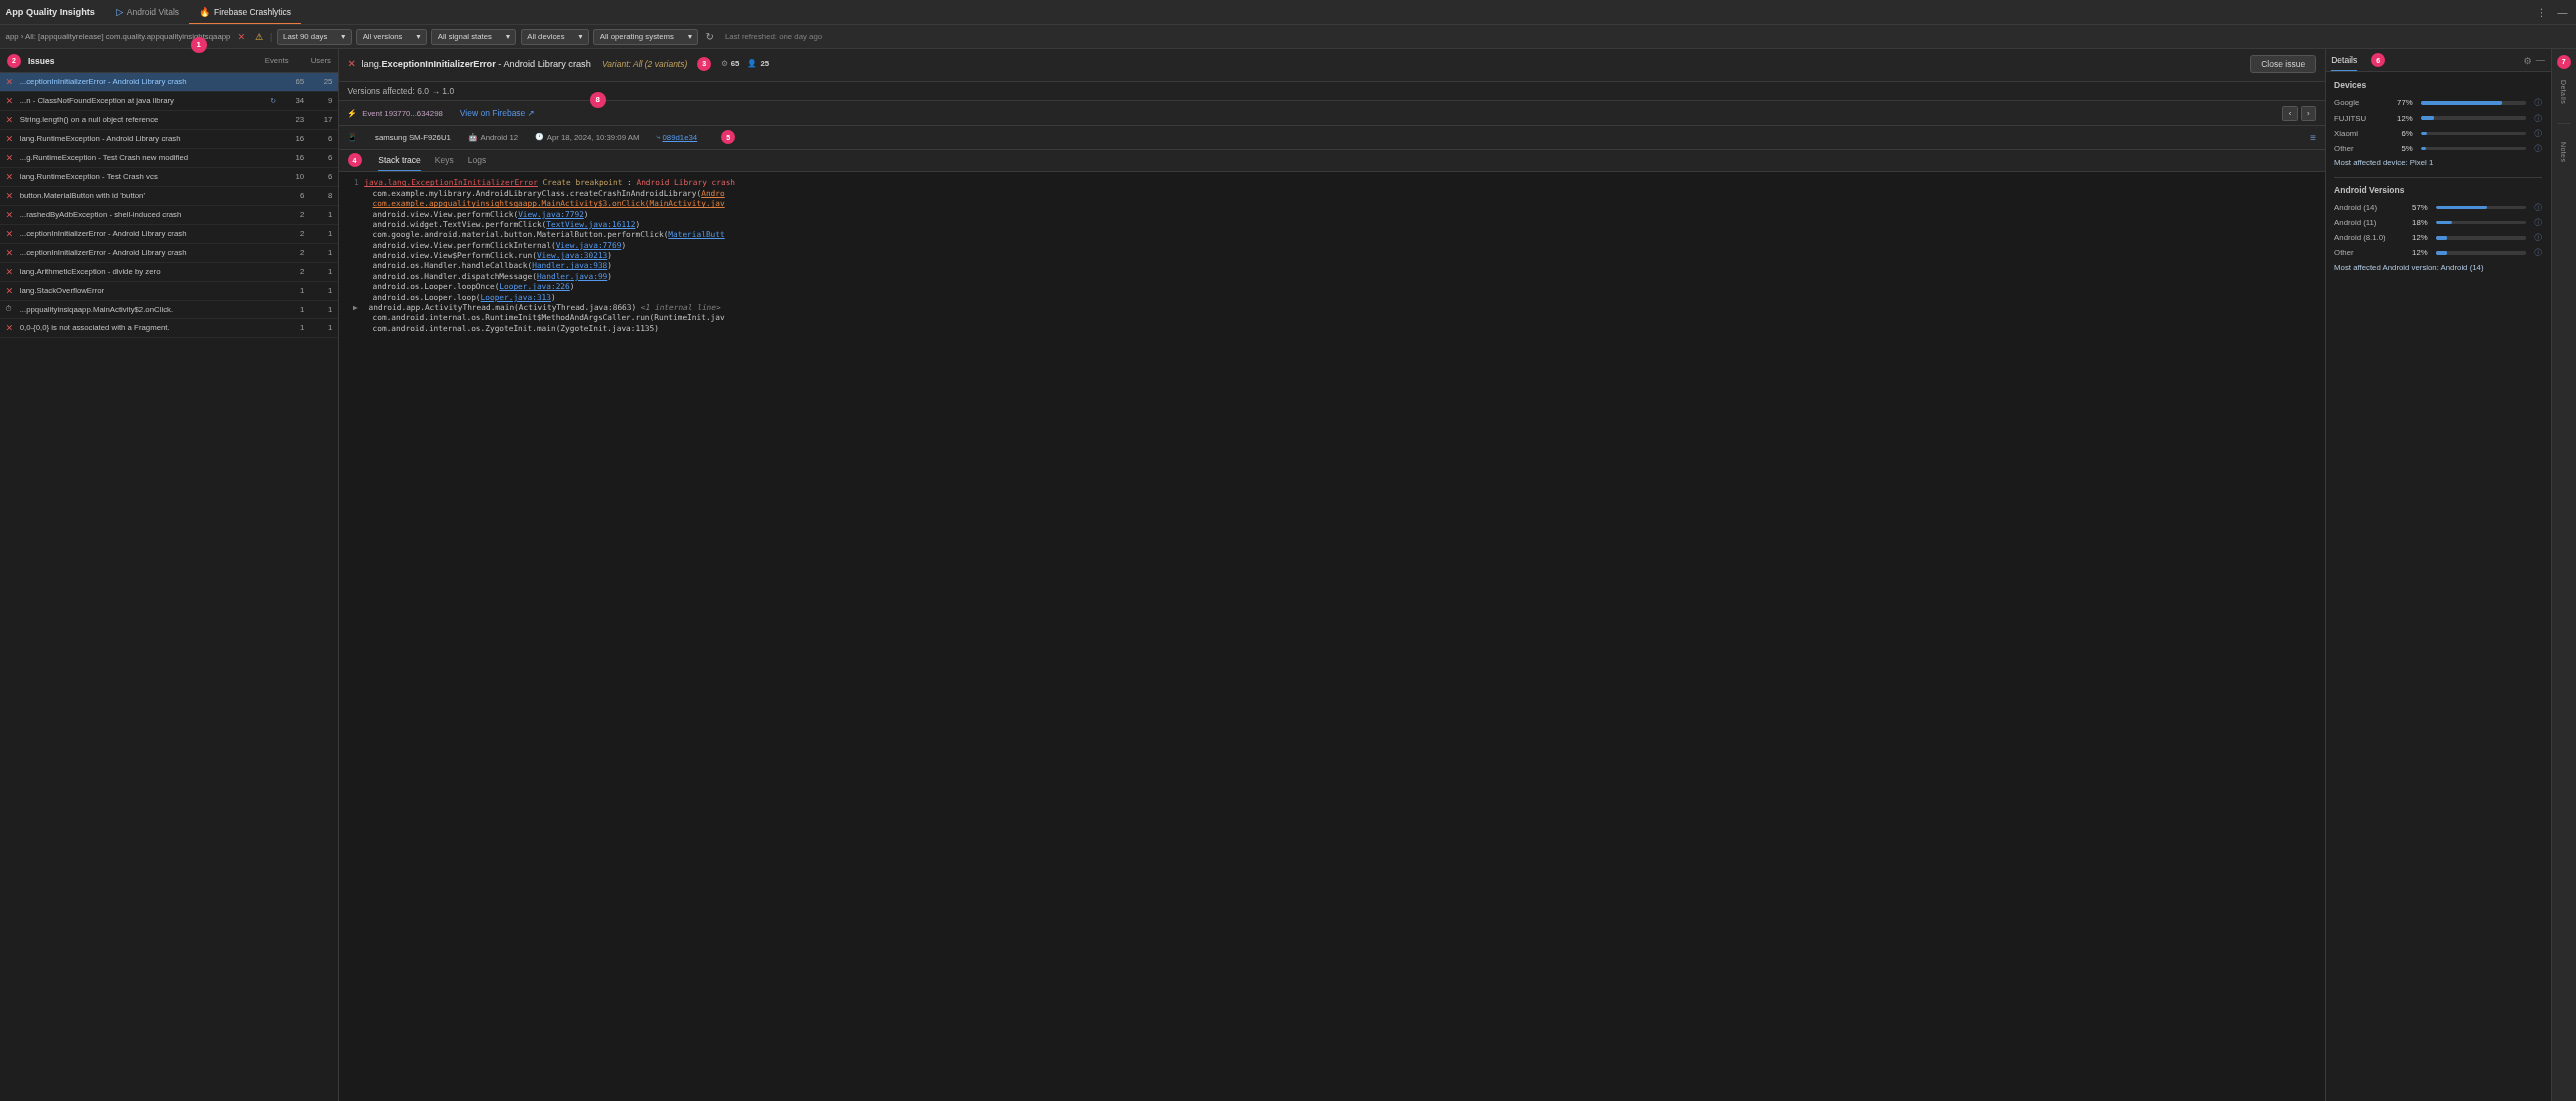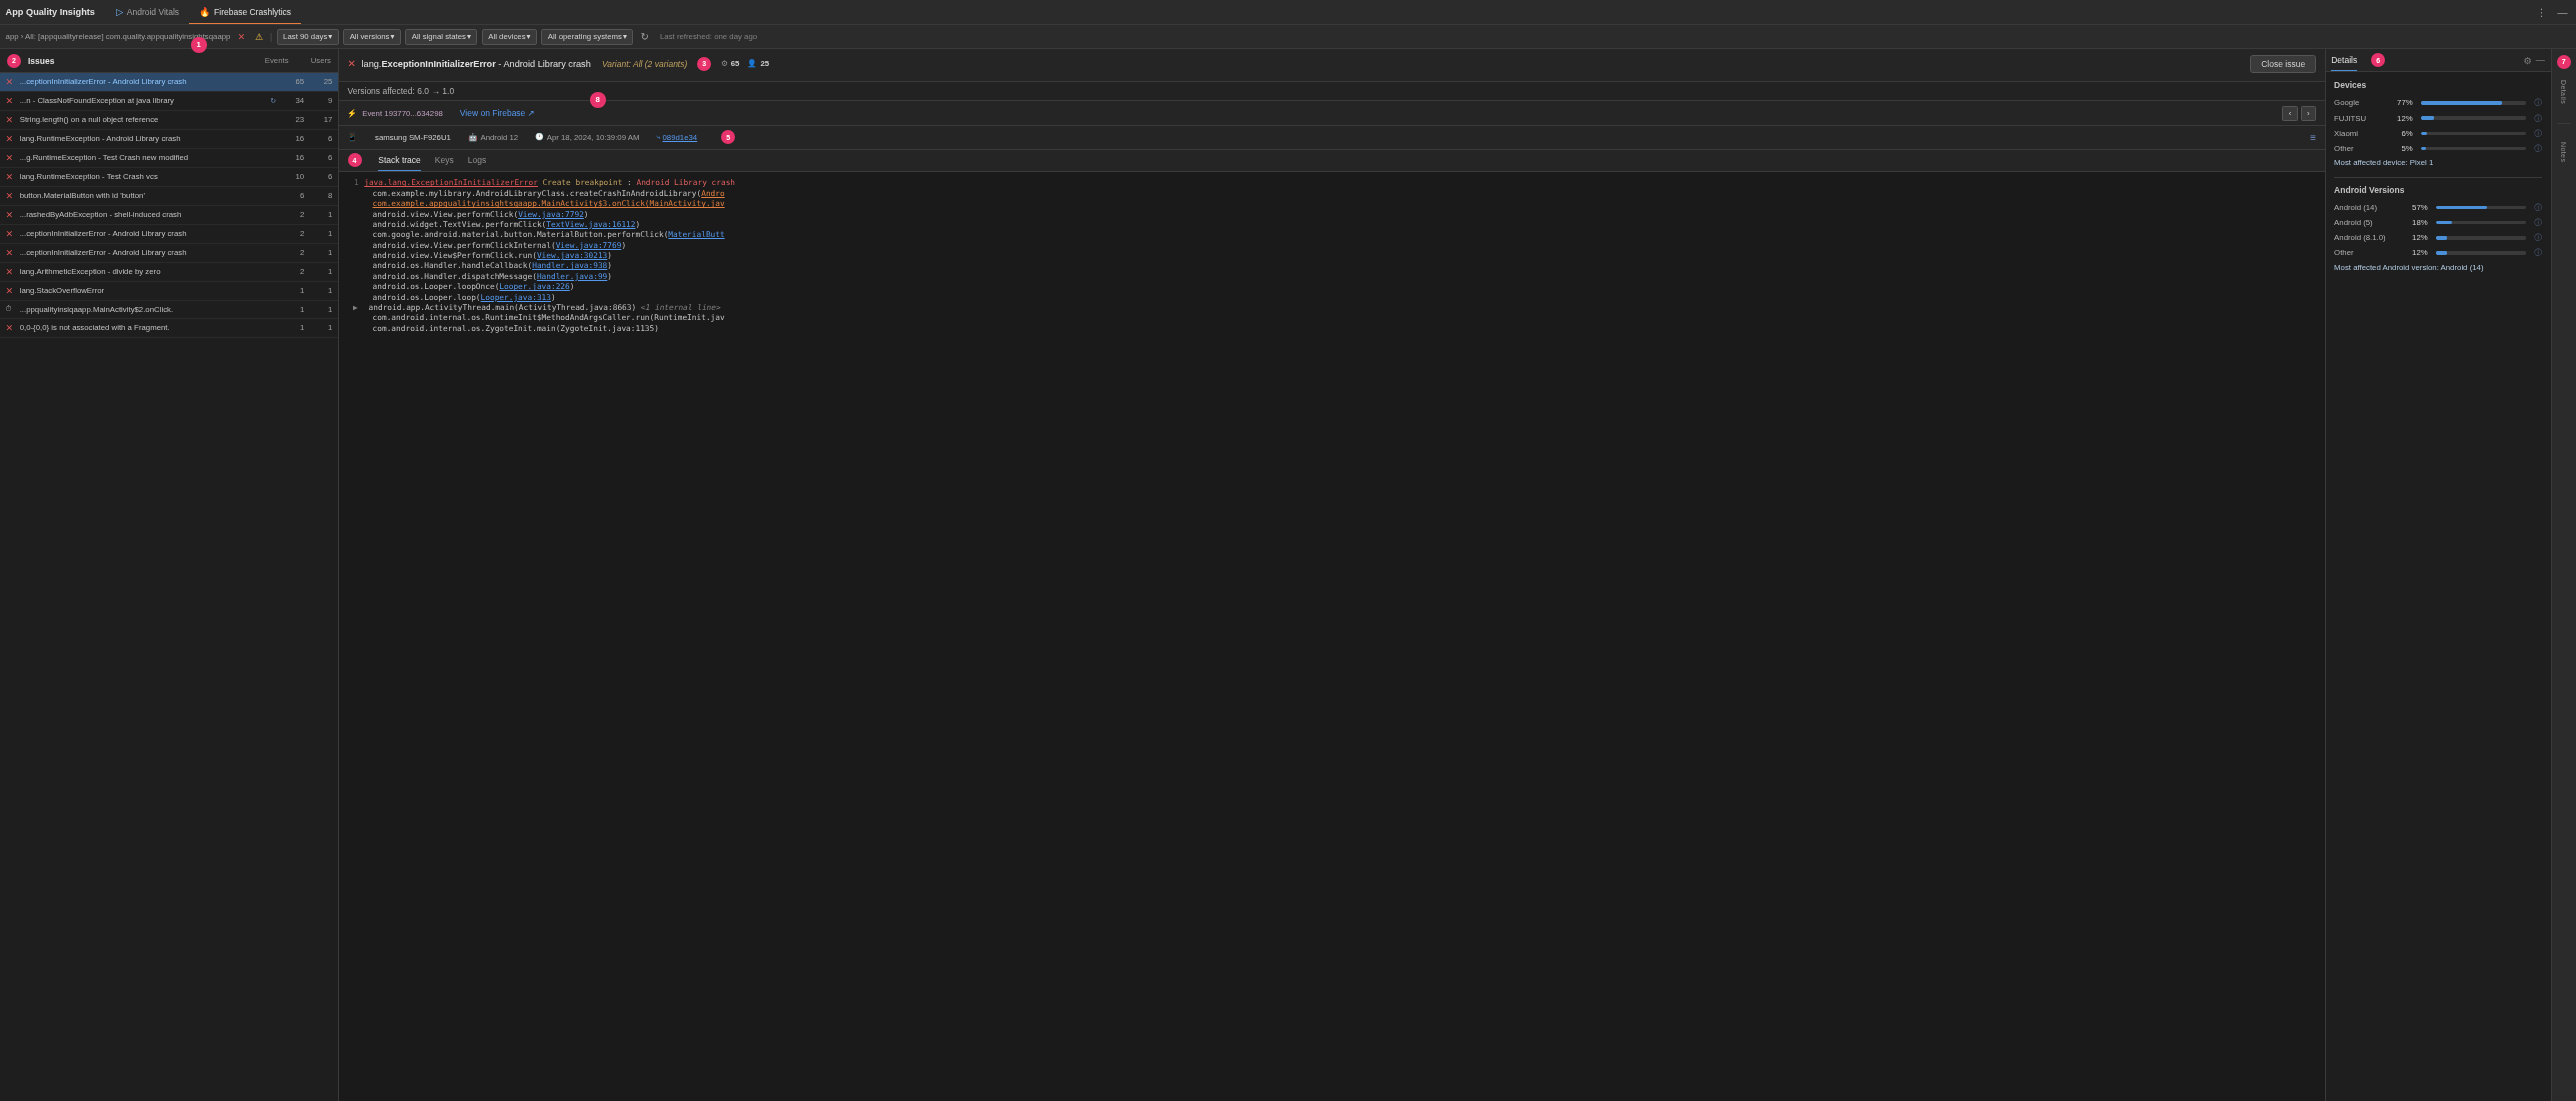--- a/index.html
+++ b/index.html
@@ -83,21 +83,21 @@
     .dropdown-btn {
       background: #3a3a3a;
       border: 0.7px solid #555;
       border-radius: 2.1px;
       color: #d0d0d0;
       padding: 1.4px 5.6px;
       font-size: 7.8px;
       cursor: pointer;
       display: flex;
       align-items: center;
-      gap: 1px;
+      gap: 14px;
       height: 15.5px;
     }
     .filter-icon-red { color: #e05555; font-size: 9.2px; }
     .filter-icon-yellow { color: #e0b040; font-size: 9.2px; }
     .filter-sep { color: #555; }
     .refresh-text { color: #808080; font-size: 7.8px; margin-left: 4.2px; }
 
     
     .main-layout {
       display: flex;
@@ -904,21 +904,21 @@
       <div class="device-row">
         <span class="device-name" style="min-width:64px;">Android (14)</span>
         <span class="device-pct">57%</span>
         <div class="bar-bg">
           <div class="bar-fill" style="width:57%;"></div>
         </div>
         <button class="info-icon-btn">ⓘ</button>
       </div>
 
       <div class="device-row">
-        <span class="device-name" style="min-width:64px;">Android (5)</span>
+        <span class="device-name" style="min-width:64px;">Android (11)</span>
         <span class="device-pct">18%</span>
         <div class="bar-bg">
           <div class="bar-fill" style="width:18%;"></div>
         </div>
         <button class="info-icon-btn">ⓘ</button>
       </div>
 
       <div class="device-row">
         <span class="device-name" style="min-width:64px;">Android (8.1.0)</span>
         <span class="device-pct">12%</span>

